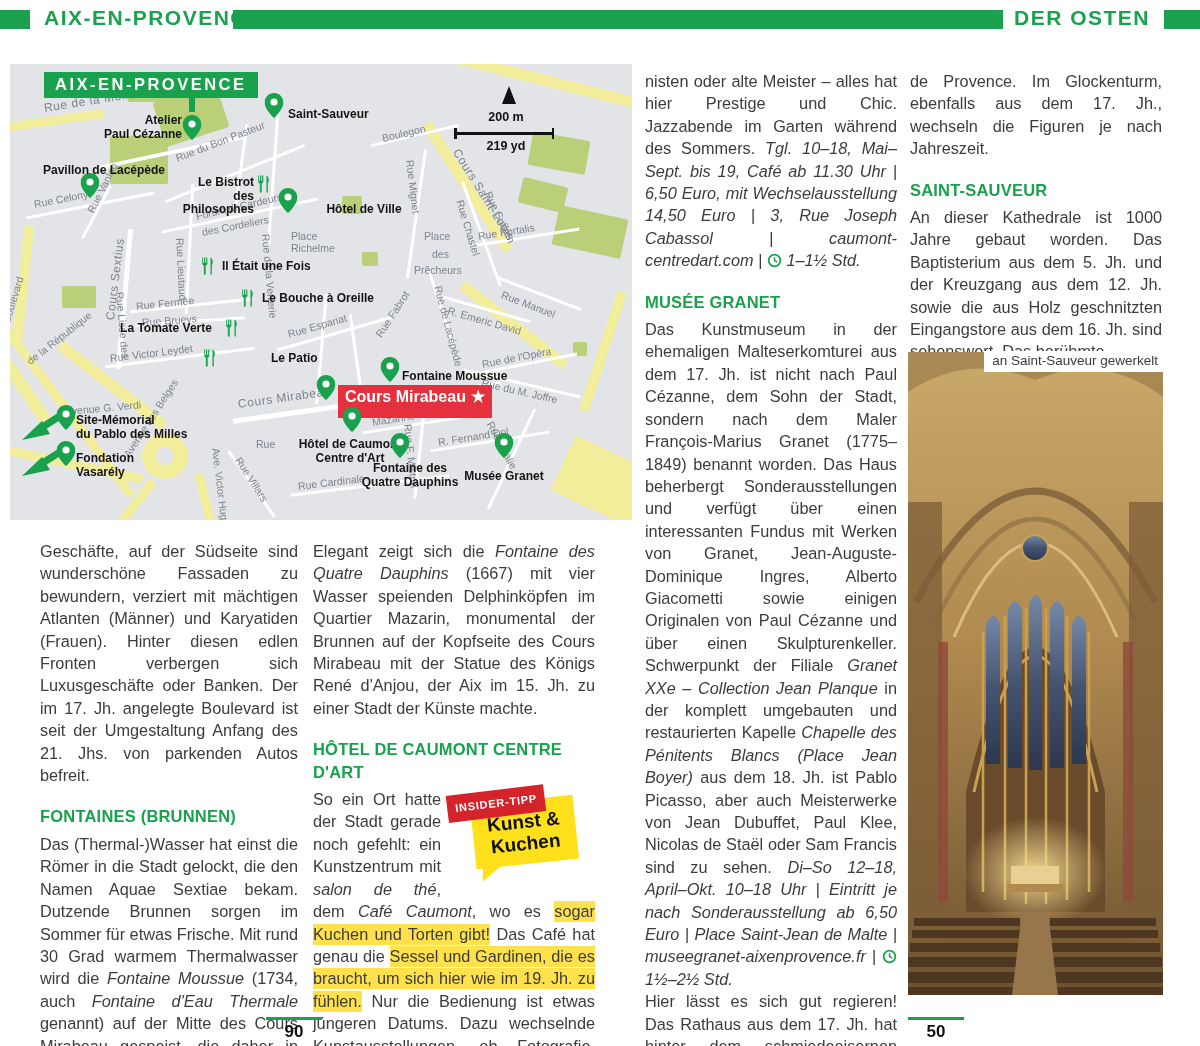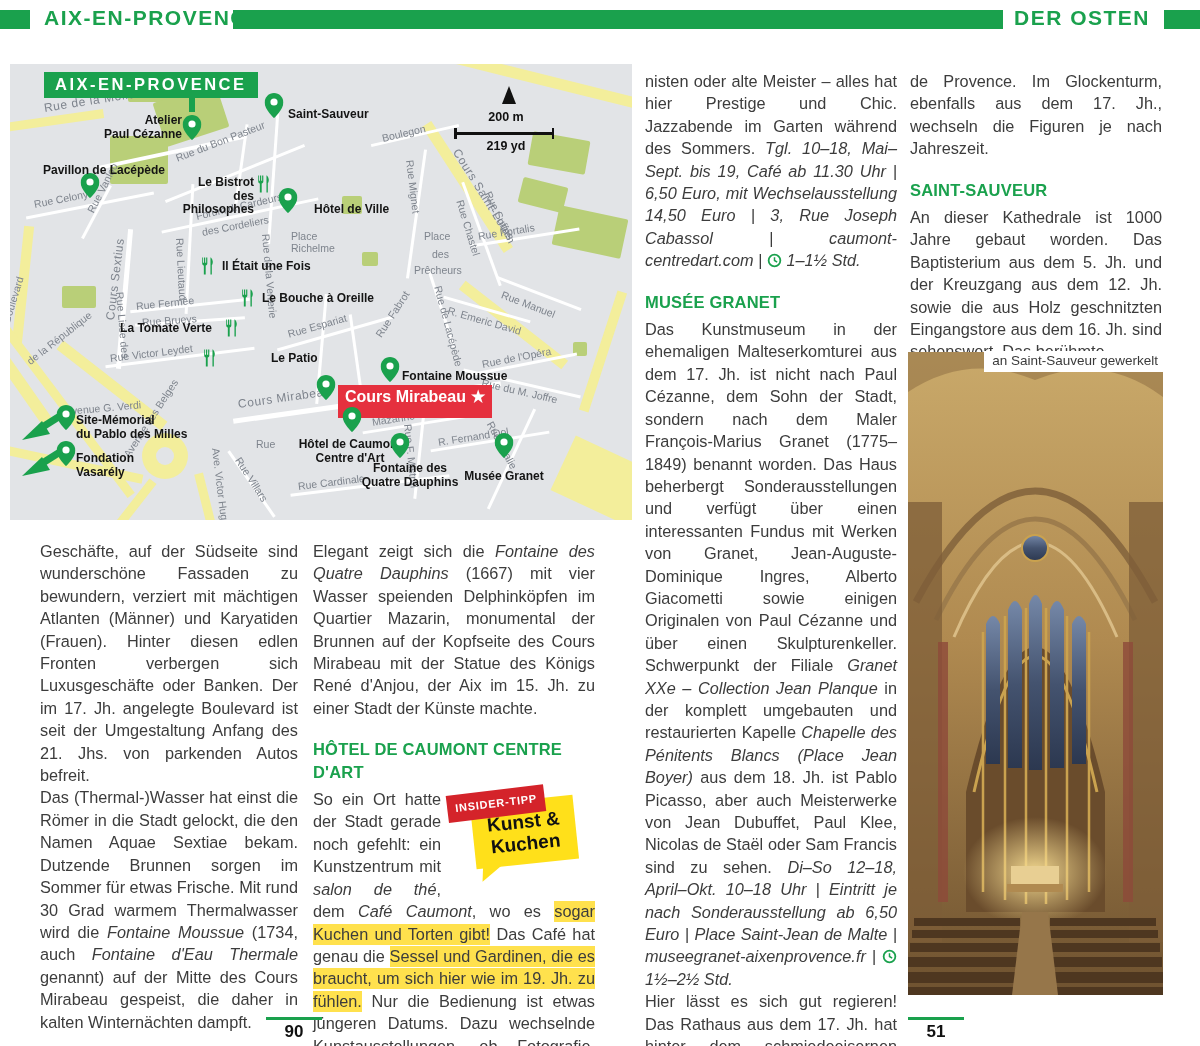--- a/index.html
+++ b/index.html
@@ -185,21 +185,21 @@
 Paul Cézanne</div>
       <div class="pin" style="left: 80px; top: 134px;"><svg width="19" height="25" viewBox="0 0 24 32">
           <path d="M12 0C5.4 0 0 5.4 0 12c0 9 12 20 12 20s12-11 12-20C24 5.4 18.6 0 12 0z" fill="#1aa14d"></path>
           <circle cx="12" cy="11.5" r="4.6" fill="#fff"></circle>
         </svg></div>
       <div class="poilabel" style="left: 33px; top: 100px; width: 160px; text-align: left;">Pavillon de Lacépède</div>
       <div class="pin" style="left: 278px; top: 149px;"><svg width="19" height="25" viewBox="0 0 24 32">
           <path d="M12 0C5.4 0 0 5.4 0 12c0 9 12 20 12 20s12-11 12-20C24 5.4 18.6 0 12 0z" fill="#1aa14d"></path>
           <circle cx="12" cy="11.5" r="4.6" fill="#fff"></circle>
         </svg></div>
-      <div class="poilabel" style="left: 292px; top: 139px; width: 100px; text-align: left; padding-left: 12px;">Hôtel de Ville</div>
+      <div class="poilabel" style="left: 292px; top: 139px; width: 100px; text-align: center; padding-left: 12px;">Hôtel de Ville</div>
       <div class="pin" style="left: 380px; top: 318px;"><svg width="19" height="25" viewBox="0 0 24 32">
           <path d="M12 0C5.4 0 0 5.4 0 12c0 9 12 20 12 20s12-11 12-20C24 5.4 18.6 0 12 0z" fill="#1aa14d"></path>
           <circle cx="12" cy="11.5" r="4.6" fill="#fff"></circle>
         </svg></div>
       <div class="poilabel" style="left: 392px; top: 306px; width: 130px; text-align: left;">Fontaine Moussue</div>
       <div class="pin" style="left: 316px; top: 336px;"><svg width="19" height="25" viewBox="0 0 24 32">
           <path d="M12 0C5.4 0 0 5.4 0 12c0 9 12 20 12 20s12-11 12-20C24 5.4 18.6 0 12 0z" fill="#1aa14d"></path>
           <circle cx="12" cy="11.5" r="4.6" fill="#fff"></circle>
         </svg></div>
       <div class="red-tag" style="left: 328px; top: 321px; background: rgb(229, 48, 62);"><span>Cours Mirabeau</span><span class="star">★</span></div>
@@ -270,20 +270,21 @@
   <div class="map-title">AIX-EN-PROVENCE</div>
 
   <div class="north" style="left:492px;top:22px;"></div>
   <div class="scale-lbl" style="left:446px;top:46px;">200 m</div>
   <div class="scale-line" style="left:444px;top:68px;width:100px;"></div>
   <div class="scale-lbl" style="left:446px;top:75px;">219 yd</div>
 </div>
 
 <div class="col" id="col1" style="left:40px;top:540px;width:258px;">
     <p class="first">Geschäfte, auf der Südseite sind wunderschöne Fassaden zu bewundern, verziert mit mächtigen Atlanten (Männer) und Karyatiden (Frauen). Hinter diesen edlen Fronten verbergen sich Luxusgeschäfte oder Banken. Der im 17. Jh. angelegte Boulevard ist seit der Umgestaltung Anfang des 21. Jhs. von parkenden Autos befreit.</p>
+    <div class="blk-h">FONTAINES (BRUNNEN)</div>
     <p>Das (Thermal-)Wasser hat einst die Römer in die Stadt gelockt, die den Namen Aquae Sextiae bekam. Dutzende Brunnen sorgen im Sommer für etwas Frische. Mit rund 30 Grad warmem Thermalwasser wird die <em>Fontaine Moussue</em> (1734, auch <em>Fontaine d'Eau Thermale</em> genannt) auf der Mitte des Cours Mirabeau gespeist, die daher in kalten Winternächten dampft.</p>
   </div>
 <div class="col" id="col2" style="left:313px;top:540px;width:282px;">
     <p class="first">Elegant zeigt sich die <em>Fontaine des Quatre Dauphins</em> (1667) mit vier Wasser speienden Delphinköpfen im Quartier Mazarin, monumental der Brunnen auf der Kopfseite des Cours Mirabeau mit der Statue des Königs René d'Anjou, der Aix im 15. Jh. zu einer Stadt der Künste machte.</p>
     <div class="blk-h">HÔTEL DE CAUMONT CENTRE D'ART</div>
     <p><span class="tip-badge">
         <span class="tip-ribbon">INSIDER-TIPP</span>
         <span class="tip-bubble">Kunst &amp;
 Kuchen<span class="tip-tail"></span></span>
       </span>So ein Ort hatte der Stadt gerade noch gefehlt: ein Kunstzentrum mit <em>salon de thé</em>, dem <em>Café Caumont</em>, wo es <span class="hl">sogar Kuchen und Torten gibt!</span> Das Café hat genau die <span class="hl">Sessel und Gardinen, die es braucht, um sich hier wie im 19. Jh. zu fühlen.</span> Nur die Bedienung ist etwas jüngeren Datums. Dazu wechselnde Kunstausstellungen, ob Fotografie, Impressio-</p>
@@ -371,13 +372,13 @@
         <rect x="141" y="620" width="114" height="11"></rect>
       <rect x="0" y="635" width="255" height="8"></rect>
     </g>
     <polygon points="114,560 140,560 150,643 104,643" fill="#96764a"></polygon>
   </svg>
 </div>
 
 <div class="pg-line" style="left:266px;"></div>
 <div class="pg-num" style="left:266px;">90</div>
 <div class="pg-line" style="left:908px;"></div>
-<div class="pg-num" style="left:908px;">51</div>
+<div class="pg-num" style="left:908px;">50</div>
 
 </body></html>

